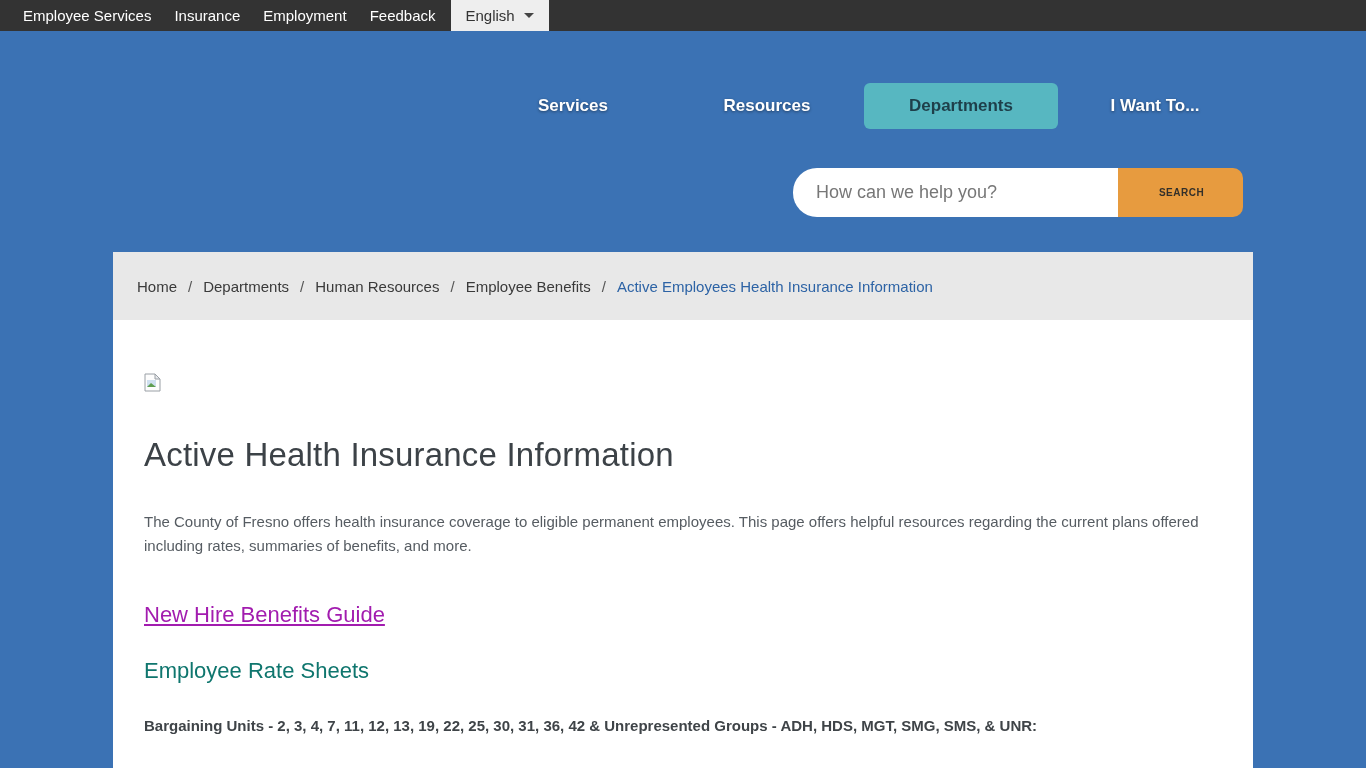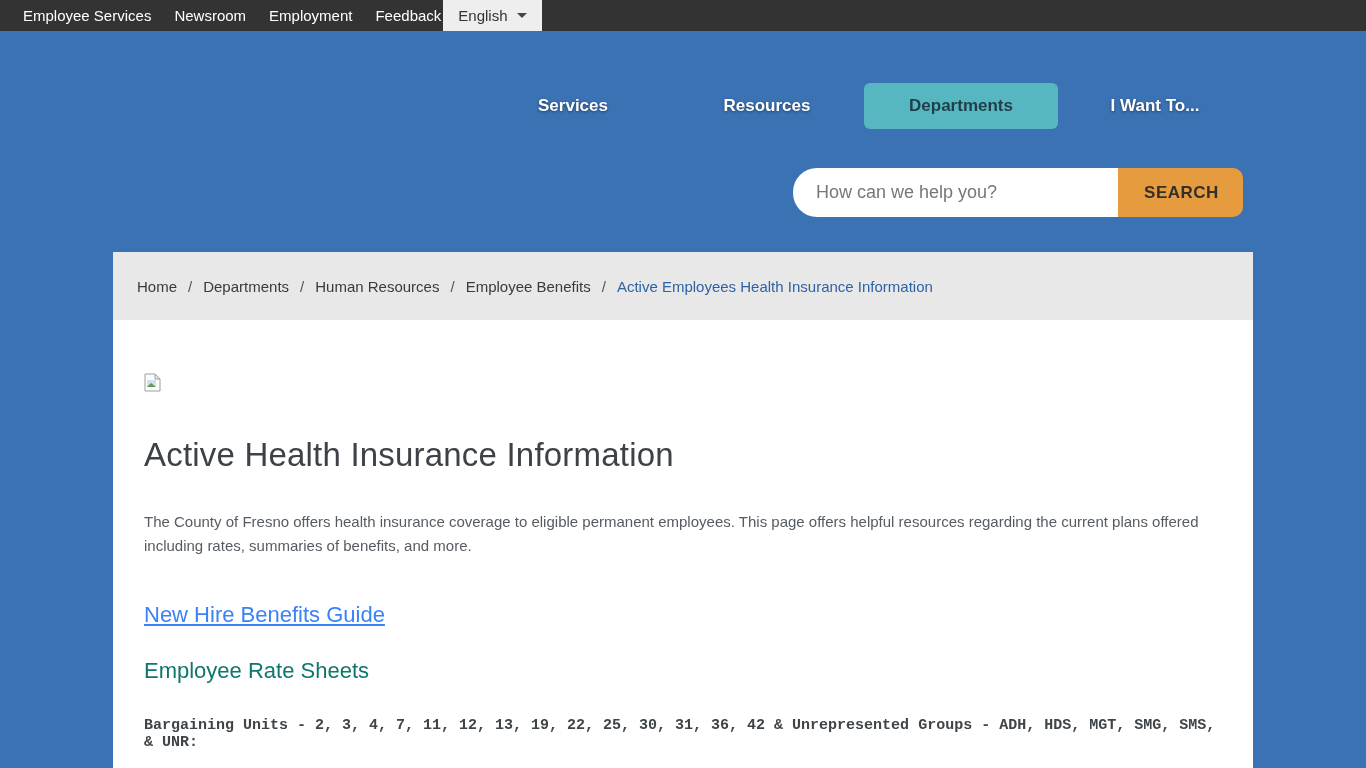--- a/index.html
+++ b/index.html
@@ -23,21 +23,21 @@
   .topbar{
     height:31px;background:var(--topbar-dark,#333);
     display:flex;align-items:center;
     padding-right:123px;
   }
   .topbar-link{
     color:#fff;font-size:15px;text-decoration:none;
     margin-left:23px;cursor:pointer;white-space:nowrap;
   }
   .lang-btn{
-    margin-left:2px;height:31px;background:#eeeeee;color:#333;
+    margin-left:15px;height:31px;background:#eeeeee;color:#333;
     display:flex;align-items:center;gap:9px;padding:0 15px;
     font-size:15px;cursor:pointer;
   }
   .caret-down{
     width:0;height:0;border-left:5px solid transparent;
     border-right:5px solid transparent;border-top:5px solid #444;
   }
   
   .header{height:221px;position:relative;}
   .mainnav{
@@ -61,21 +61,21 @@
     width:325px;height:49px;border:none;outline:none;
     border-radius:24px 0 0 24px;padding:0 23px;
     font-size:18px;color:#333;
     font-family:"Liberation Sans",sans-serif;
   }
   .search-input::placeholder{color:#777;}
   .search-btn{
     width:125px;height:49px;border:none;cursor:pointer;
     background:var(--search-orange,#e79b3f);
     border-radius:0 10px 10px 0;
-    font-size:17px;font-weight:700;letter-spacing:.5px;color:#33302a;
+    font-size:10px;font-weight:700;letter-spacing:.5px;color:#33302a;
     font-family:"Liberation Sans",sans-serif;
     padding-left:8px;
   }
   
   .page{width:1140px;margin:0 auto;}
   .breadcrumb{
     background:var(--breadcrumb-bg,#e8e8e8);height:68px;
     display:flex;align-items:center;padding:0 24px;
     font-size:15px;color:#3a3a3a;flex-wrap:nowrap;white-space:nowrap;
   }
@@ -91,40 +91,40 @@
   .page-title{
     font-size:33px;font-weight:400;color:#3c4247;
     margin:44px 0 0 0;letter-spacing:.2px;
   }
   .intro{
     font-size:15px;line-height:24px;color:#565c62;
     max-width:1058px;margin:36px 0 0 0;
   }
   .guide-link{
     display:inline-block;margin-top:44px;
-    font-size:22px;color:#3b82f6;text-decoration:underline;cursor:pointer;
+    font-size:22px;color:#a21caf;text-decoration:underline;cursor:pointer;
   }
   .section-heading{
     font-size:22px;font-weight:400;color:#0f766e;margin:30px 0 0 0;
   }
   .bargaining{
-    font-size:15px;font-weight:700;color:#3f4448;margin:33px 0 0 0;font-family:Liberation Mono, monospace;
+    font-size:15px;font-weight:700;color:#3f4448;margin:33px 0 0 0;
   }
   .rate-link{
     display:inline-block;margin:27px 0 0 18px;
     font-size:17px;color:#3d4852;text-decoration:underline;cursor:pointer;
   }
   .rate-meta{font-size:10px;font-weight:700;vertical-align:8px;margin-left:3px;text-decoration:none;display:inline-block;margin-top:48px;}
 </style>
 </head>
 <body>
 
 <div class="topbar">
   <a class="topbar-link">Employee Services</a>
-  <a class="topbar-link">Newsroom</a>
+  <a class="topbar-link">Insurance</a>
   <a class="topbar-link">Employment</a>
   <a class="topbar-link">Feedback</a>
   <div class="lang-btn">
     <span>English</span>
     <span class="caret-down"></span>
   </div>
 </div>
 
 <div class="header">
   <div class="mainnav">

